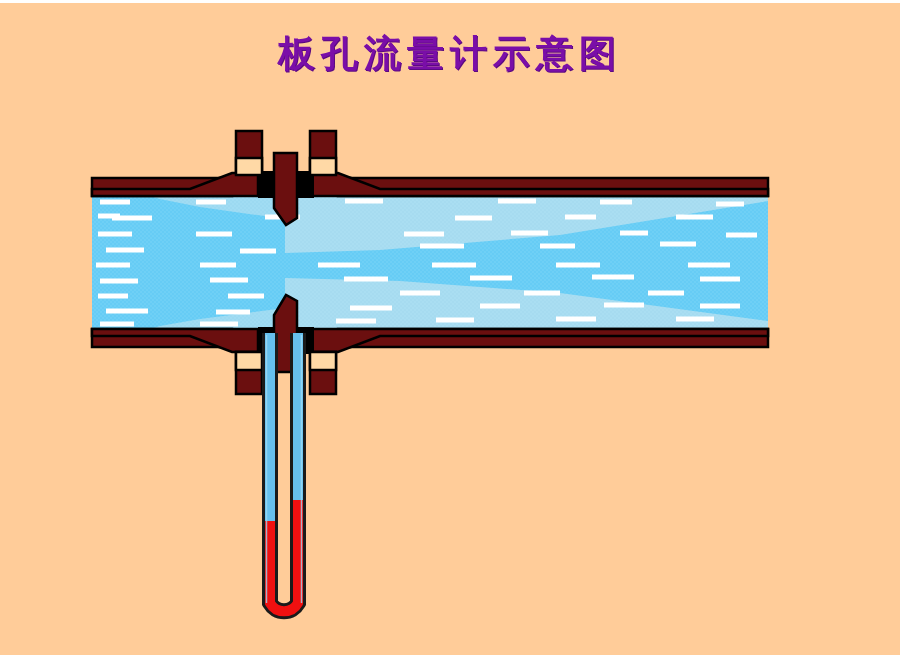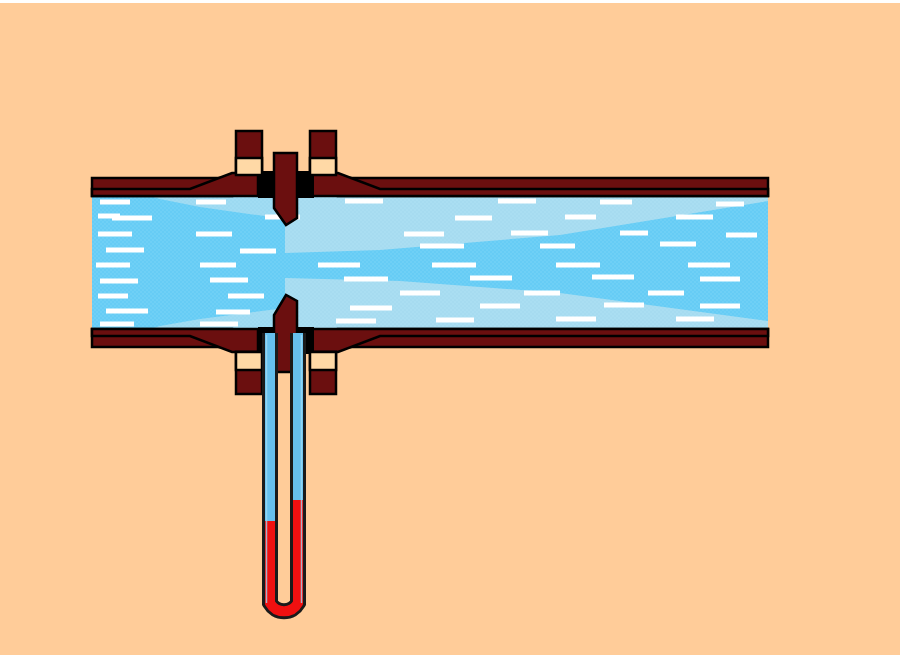--- a/index.html
+++ b/index.html
@@ -38,20 +38,21 @@
     position: absolute;
     top: 0;
     left: 0;
   }
 </style>
 </head>
 <body>
 
 <div id="canvas">
 
+  <div id="title">板孔流量计示意图</div>
 
   <svg id="figure" width="900" height="655" viewBox="0 0 900 655">
 
     <defs>
 
       <pattern id="waterTex" width="4" height="4" patternUnits="userSpaceOnUse">
         <rect width="4" height="4" fill="#66ccf5"></rect>
         <rect width="2" height="2" fill="#6fd0f6"></rect>
         <rect x="2" y="2" width="2" height="2" fill="#6fd0f6"></rect>
       </pattern>

